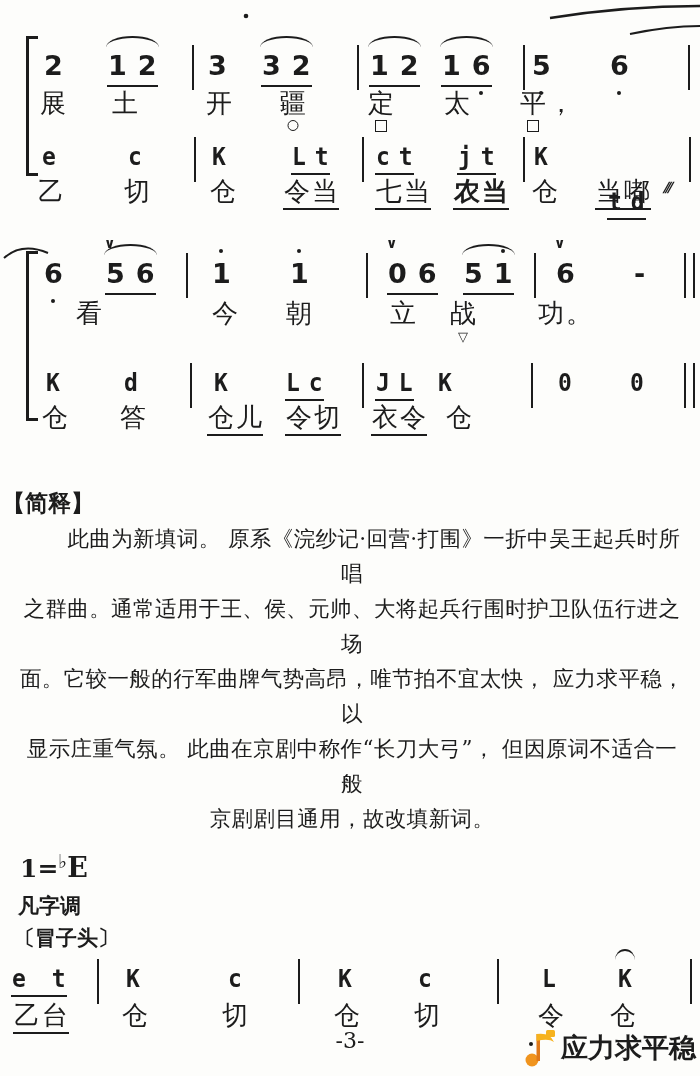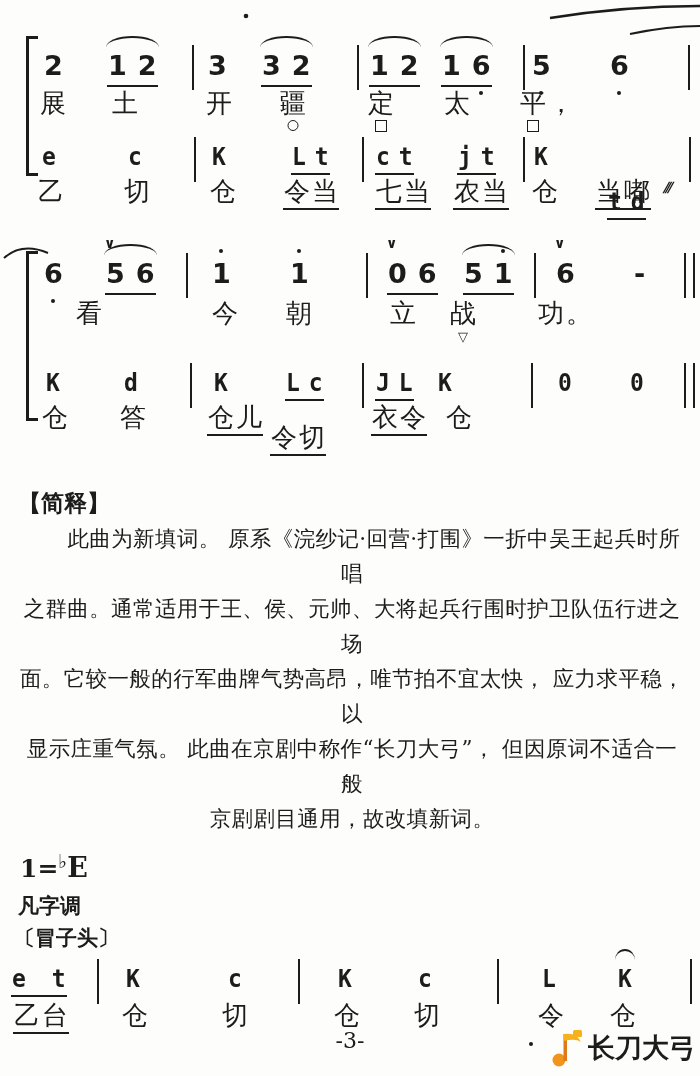--- a/index.html
+++ b/index.html
@@ -30,21 +30,21 @@
   .archat{display:block;position:absolute;top:-15px;left:50%;width:20px;height:9px;margin-left:-10px;
         border-top:2px solid #1c1c1c;border-radius:100% 100% 0 0 / 200% 200% 0 0;}
   .mark{display:block;position:absolute;left:50%;transform:translateX(-50%);top:100%;}
   .mark.circle{width:9px;height:9px;border:1.5px solid #1c1c1c;border-radius:50%;margin-top:2px;}
   .mark.square{width:10px;height:10px;border:1.5px solid #1c1c1c;margin-top:2px;}
   .mark.tridown{font:13px "DejaVu Sans",sans-serif;margin-top:1px;}
   .bracket{position:absolute;width:10px;border-left:3px solid #1c1c1c;}
   .bracket::before,.bracket::after{content:"";position:absolute;left:0;width:9px;height:3px;background:#1c1c1c;}
   .bracket::before{top:0;}.bracket::after{bottom:0;}
   
-  .anno-head{position:absolute;left:18px;top:488px;font:bold 23px "DejaVu Sans",sans-serif;}
+  .anno-head{position:absolute;left:2px;top:488px;font:bold 23px "DejaVu Sans",sans-serif;}
   .anno-body{position:absolute;left:16px;top:521px;width:672px;font:21.5px "DejaVu Serif","DejaVu Sans",serif;
              line-height:35px;letter-spacing:0.4px;white-space:pre-line;text-align:center;}
   .piece-title{position:absolute;left:0;top:768px;width:700px;text-align:center;
              font:bold 32px "DejaVu Serif","DejaVu Sans",serif;letter-spacing:38px;text-indent:38px;}
   .keysig{position:absolute;left:20px;top:850px;font:bold 25px "DejaVu Serif",serif;}
   .keysig .flat{font-size:19px;vertical-align:9px;font-weight:bold;}
   .keysig .note{font-size:27px;font-family:"DejaVu Serif",serif;}
   .mode{position:absolute;left:18px;top:892px;font:21px "DejaVu Sans",sans-serif;font-weight:bold;}
   .sect{position:absolute;left:14px;top:924px;font:21px "DejaVu Sans",sans-serif;font-weight:bold;}
   .pagenum{position:absolute;left:0;top:1028px;width:700px;text-align:center;font:22px "DejaVu Serif",serif;}
@@ -105,21 +105,21 @@
         <span class="tok" style="left: 458px;"><span class="ch">j</span><span class="ch">t</span><span class="ul"></span></span>
         <span class="tok" style="left: 534px;"><span class="ch">K</span></span>
         <span class="tok" style="left: 608px; margin-top: 45px;"><span class="ch">t</span><span class="ch">d</span><span class="ul"></span><span class="trem">///</span></span>
       </div>
       <div class="nrow lyrics" style="top: 176px;">
         <span class="tok" style="left: 38px;"><span class="ch">乙</span></span>
         <span class="tok" style="left: 124px;"><span class="ch">切</span></span>
         <span class="tok" style="left: 210px;"><span class="ch">仓</span></span>
         <span class="tok" style="left: 284px;"><span class="ch">令</span><span class="ch">当</span><span class="ul"></span></span>
         <span class="tok" style="left: 376px;"><span class="ch">七</span><span class="ch">当</span><span class="ul"></span></span>
-        <span class="tok" style="left: 454px;"><span class="ch">农</span><span class="ch">当</span><span class="ul"></span></span>
+        <span class="tok" style="left: 454px; font-weight: bold;"><span class="ch">农</span><span class="ch">当</span><span class="ul"></span></span>
         <span class="tok" style="left: 532px;"><span class="ch">仓</span></span>
         <span class="tok" style="left: 596px;"><span class="ch">当</span><span class="ch">嘟</span><span class="ul"></span></span>
       </div>
       <div class="nrow notes melody" style="top: 258px;">
         <div class="bar" style="left: 186px;"></div>
         <div class="bar" style="left: 366px;"></div>
         <div class="bar" style="left: 534px;"></div>
         <div class="bar dbl" style="left: 684px;"></div>
         <span class="tok" style="left: 44px;"><span class="ch">6<span class="dotB"></span></span></span>
         <span class="tok" style="left: 106px;"><span class="ch">5</span><span class="ch">6</span><span class="slur"></span><span class="ul"></span><span class="breath">∨</span></span>
@@ -149,21 +149,21 @@
         <span class="tok" style="left: 286px;"><span class="ch">L</span><span class="ch">c</span><span class="ul"></span></span>
         <span class="tok" style="left: 376px;"><span class="ch">J</span><span class="ch">L</span><span class="ul"></span></span>
         <span class="tok" style="left: 438px;"><span class="ch">K</span></span>
         <span class="tok" style="left: 558px;"><span class="ch">0</span></span>
         <span class="tok" style="left: 630px;"><span class="ch">0</span></span>
       </div>
       <div class="nrow lyrics" style="top: 402px;">
         <span class="tok" style="left: 42px;"><span class="ch">仓</span></span>
         <span class="tok" style="left: 120px;"><span class="ch">答</span></span>
         <span class="tok" style="left: 208px;"><span class="ch">仓</span><span class="ch">儿</span><span class="ul"></span></span>
-        <span class="tok" style="left: 271px; margin-top: 20px;"><span class="ch">令</span><span class="ch">切</span><span class="ul"></span></span>
+        <span class="tok" style="left: 286px;"><span class="ch">令</span><span class="ch">切</span><span class="ul"></span></span>
         <span class="tok" style="left: 372px;"><span class="ch">衣</span><span class="ch">令</span><span class="ul"></span></span>
         <span class="tok" style="left: 446px;"><span class="ch">仓</span></span>
       </div>
       <div class="nrow notes perc" style="top: 964px;">
         <div class="bar" style="left: 97px;"></div>
         <div class="bar" style="left: 298px;"></div>
         <div class="bar" style="left: 497px;"></div>
         <div class="bar" style="left: 690px;"></div>
         <span class="tok wide" style="left: 12px;"><span class="ch">e</span><span class="ch">t</span><span class="ul"></span></span>
         <span class="tok" style="left: 126px;"><span class="ch">K</span></span>
@@ -196,16 +196,16 @@
   <div class="sect">〔冒子头〕</div>
 
   <div class="pagenum">-3-</div>
   <div class="watermark">
     <svg width="36" height="40" viewBox="0 0 36 40">
       <circle cx="10" cy="32" r="6.5" fill="#f0941e"></circle>
       <rect x="14.5" y="6" width="3.5" height="27" fill="#e07818"></rect>
       <path d="M14.5,6 Q28,4 32,14 Q27,10 14.5,13 Z" fill="#f6b21d"></path>
       <rect x="24" y="2" width="9" height="7" rx="1.5" fill="#f6b21d"></rect>
     </svg>
-    <span class="wm-text">长刀大弓</span>
+    <span class="wm-text">应力求平稳</span>
   </div>
 
 </div>
 
 </body></html>

